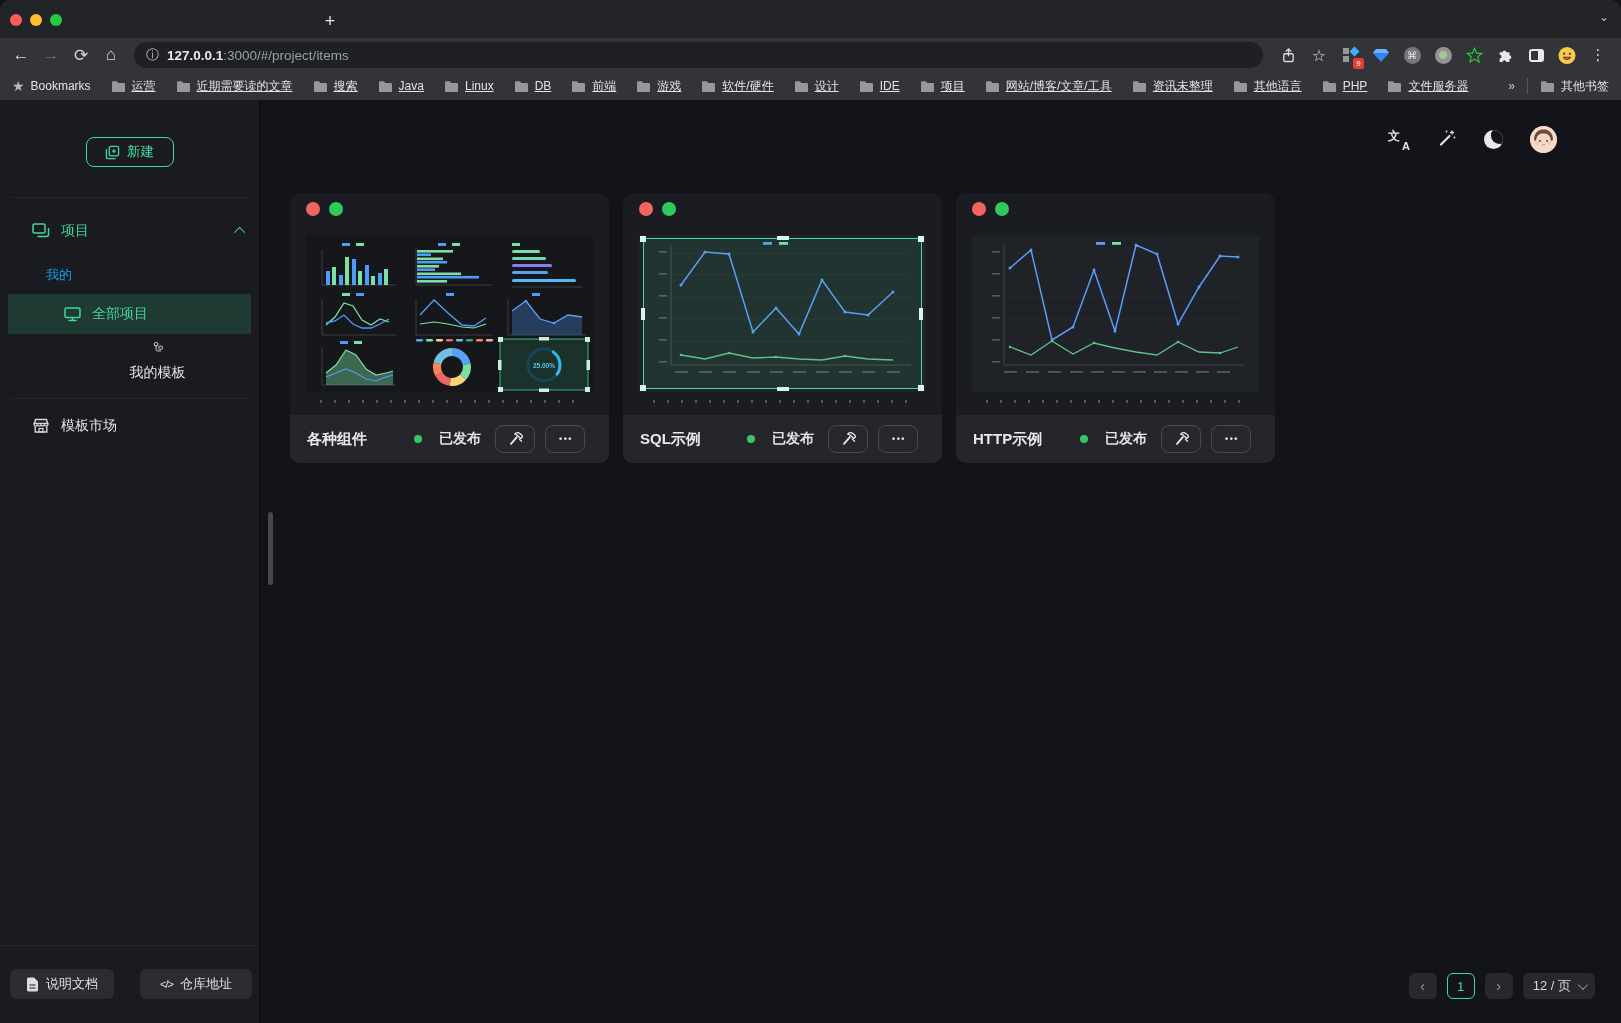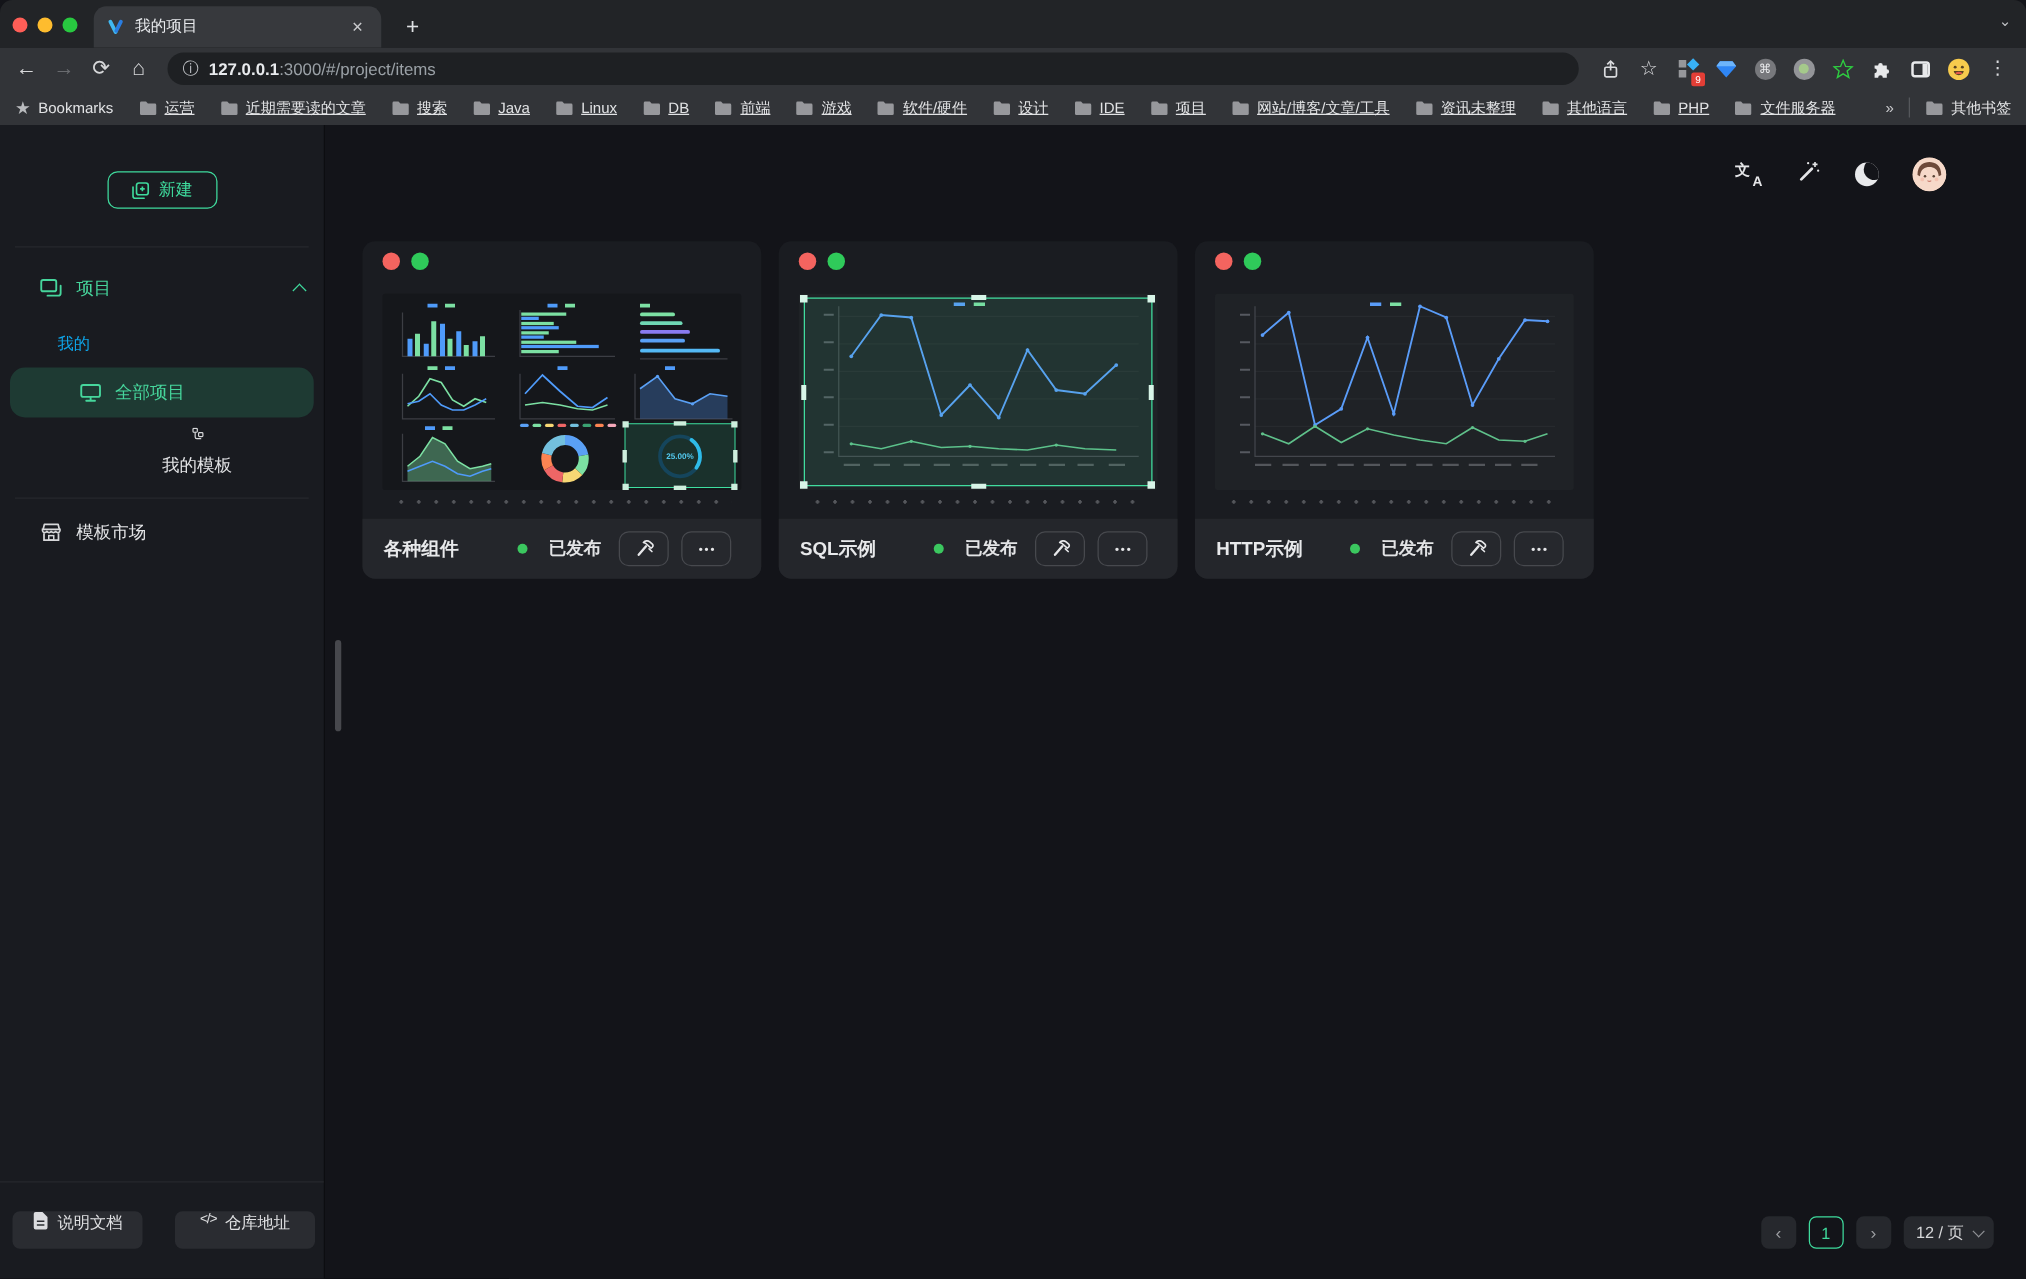--- a/index.html
+++ b/index.html
@@ -51,27 +51,27 @@
   .app { position:relative; height:923px; background:#131419; }
   .sidebar { position:absolute; left:0; top:0; bottom:0; width:260px; background:#191b20; border-right:1px solid #0c0d10; }
   .newbtn { display:flex; align-items:center; justify-content:center; gap:7px; width:88px; height:30px;
     margin:37px auto 0; border:1px solid #3fdb9d; border-radius:8px; color:#3fdb9d; font-size:13.5px; }
   .side-div { height:1px; background:#26282c; margin:30px 12px 0; }
   .side-row { display:flex; align-items:center; gap:11px; padding:0 14px 0 32px; height:42px; color:#e3e4e6; font-size:14px; }
   .side-row.green { color:#46d69c; }
   .chev-up { margin-left:auto; width:8px; height:8px; border-left:1.6px solid #3fdb9d; border-top:1.6px solid #3fdb9d;
     transform:rotate(45deg) translateY(2px); }
   .side-group { color:#0ea5e9; font-size:13px; padding:14px 0 10px 46px; }
-  .side-pill { margin:0 8px; height:40px; border-radius:12px; display:flex; align-items:center; gap:11px;
+  .side-pill { margin:0 8px; height:40px; border-radius:1px; display:flex; align-items:center; gap:11px;
     padding-left:56px; font-size:14px; }
   .side-pill.active { background:#1e3a33; color:#46d69c; }
   .side-pill.plain { color:#e3e4e6;flex-direction:column; }
   .side-foot { position:absolute; left:0; right:0; bottom:0; height:78px; border-top:1px solid #26282c; }
   .footbtn { position:absolute; top:23px; height:30px; background:#2a2c31; border-radius:6px; color:#dfe0e2;
-    font-size:13px; display:flex; align-items:flex-start; justify-content:center; gap:7px; }
+    font-size:13px; display:flex; align-items:center; justify-content:center; gap:7px; }
   .footbtn.doc { left:10px; width:104px; }
   .footbtn.repo { left:140px; width:112px; }
   .code-g { font-size:11px; color:#dfe0e2; letter-spacing:-1px; }
 
   .content { position:absolute; left:261px; right:0; top:0; bottom:0; }
   .scroll-thumb { position:absolute; left:7px; top:412px; width:5px; height:73px; background:#47484d; border-radius:3px; }
   .page-title { position:absolute; left:39px; top:15px; font-size:31px; font-weight:500; color:#f5381f; letter-spacing:1px; }
   .hdr-icons { position:absolute; top:26px; right:64px; display:flex; align-items:center; gap:27px; }
   .hicon { color:#e4e5e7; position:relative; }
   .trans { width:22px; height:22px; position:relative; font-weight:600; }
@@ -121,28 +121,20 @@
 <body>
 
 <div class="win">
 
   <div class="titlebar">
     <div class="lights">
       <div class="light l-red"></div>
       <div class="light l-yellow"></div>
       <div class="light l-green"></div>
     </div>
-    <div class="tab">
-      <svg width="15" height="15" viewBox="0 0 16 16">
-        <line x1="3.5" y1="3.5" x2="8" y2="12.5" stroke="#41b8f1" stroke-width="3.2" stroke-linecap="round"></line>
-        <line x1="12.5" y1="3.5" x2="8.6" y2="11.3" stroke="#2a7de1" stroke-width="3.2" stroke-linecap="round"></line>
-      </svg>
-      <span class="tab-title">我的项目</span>
-      <span class="tab-close">×</span>
-    </div>
     <div class="newtab">+</div>
     <div class="tabsearch">⌄</div>
   </div>
 
   <div class="toolbar">
     <div class="navbtn">←</div>
     <div class="navbtn disabled">→</div>
     <div class="navbtn">⟳</div>
     <div class="navbtn">⌂</div>
     <div class="addressbar">

